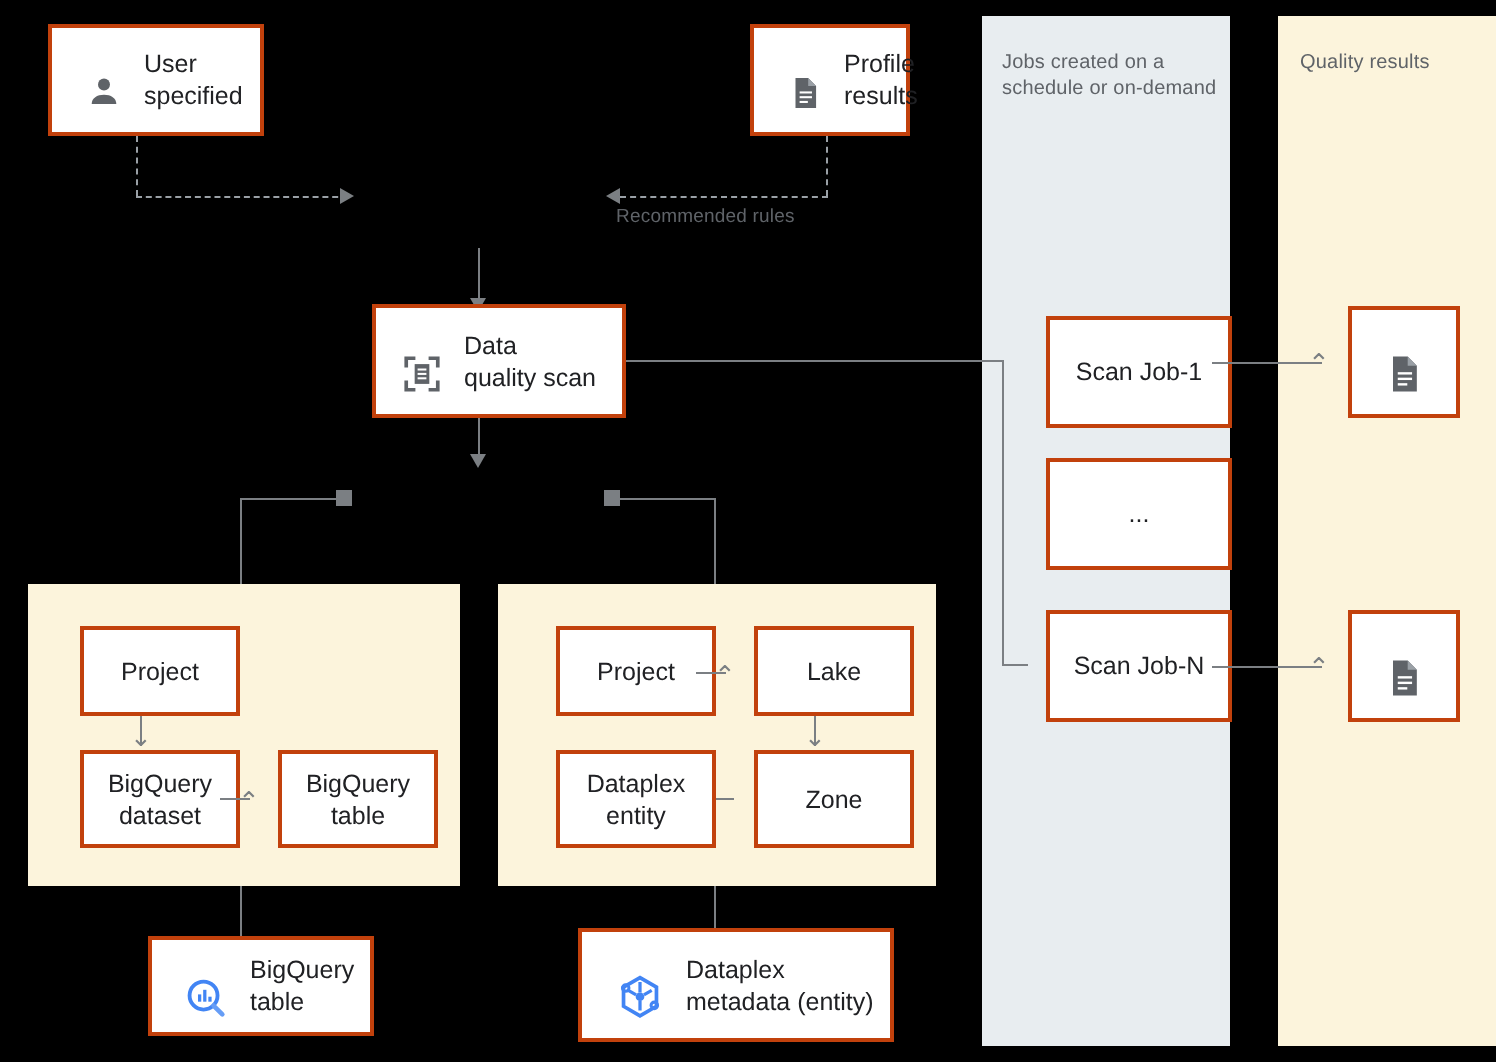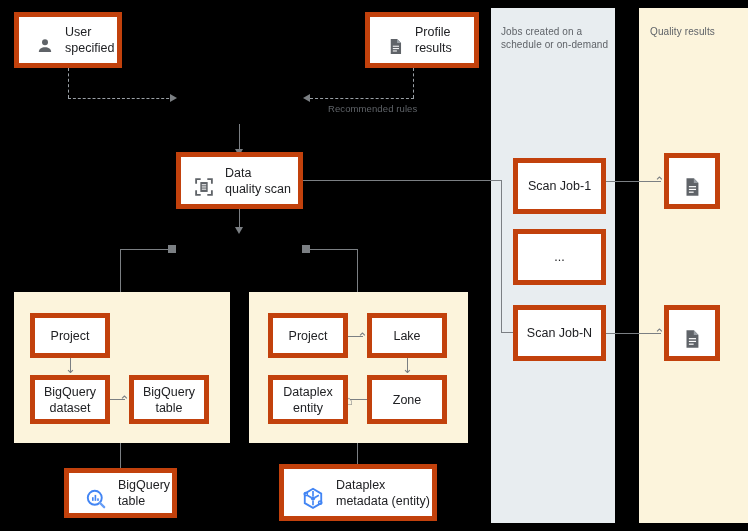--- a/index.html
+++ b/index.html
@@ -27,29 +27,30 @@
     color: #5f6368;
     font-size: 10px;
     line-height: 13px;
     letter-spacing: 0.1px;
     white-space: pre-line;
   }
   
   .node {
     position: absolute;
     background: #ffffff;
-    border: 5px solid #c2410c;
+    border: 2px solid #c2410c;
     display: flex;
     align-items: center;
     justify-content: center;
     text-align: center;
     color: #202124;
     font-size: 12.5px;
     line-height: 16px;
     white-space: pre-line;
+    margin-left: 10px;
   }
   .node.icon-node {
     gap: 10px;
     justify-content: flex-start;
     padding-left: 16px;
     text-align: left;
   }
   .node .label { white-space: pre-line; }
   .ico { flex: 0 0 auto; display: block; }
 
@@ -124,21 +125,21 @@
   <div class="panel panel-cream" style="left:639px; top:8px; width:109px; height:515px;"></div>
   <div class="panel-label" style="left:650px; top:25px; width:98px;">Quality results</div>
 
   <div class="dash-v" style="left:68px; top:68px; height:30px;"></div>
   <div class="dash-h" style="left:68px; top:98px; width:106px;"></div>
   <div class="arrow arrow-right" style="left:170px; top:93.5px;"></div>
 
   <div class="dash-v" style="left:413px; top:68px; height:30px;"></div>
   <div class="dash-h" style="left:310px; top:98px; width:104px;"></div>
   <div class="arrow arrow-left" style="left:303px; top:93.5px;"></div>
-  <div class="edge-label" style="left:328px; top:103px;">Recommended rules</div>
+  <div class="edge-label" style="left:308px; top:103px;">Recommended rules</div>
 
   <div class="line v" style="left:239px; top:124px; height:27px;"></div>
   <div class="arrow arrow-down" style="left:234.5px; top:149px;"></div>
 
   <div class="line v" style="left:239px; top:209px; height:21px;"></div>
   <div class="arrow arrow-down" style="left:234.5px; top:227px;"></div>
 
   <div class="line h" style="left:302px; top:180px; width:200px;"></div>
   <div class="line v" style="left:501px; top:180px; height:152px;"></div>
   <div class="line h" style="left:501px; top:332px; width:13px;"></div>
@@ -158,21 +159,21 @@
     <span class="ico">
       <svg width="20" height="20" viewBox="0 0 24 24" aria-hidden="true">
         <circle cx="12" cy="7.5" r="3.6" fill="#5f6368"></circle>
         <path d="M4.6 19.2c0-3.6 3.3-5.6 7.4-5.6s7.4 2 7.4 5.6z" fill="#5f6368"></path>
       </svg>
     </span>
     <span class="label">User
 specified</span>
   </div>
 
-  <div class="node icon-node" style="left:365px; top:12px; width:114px; height:56px;">
+  <div class="node icon-node" style="left:365px; top:12px; width:80px; height:56px;">
     <span class="ico">
       <svg width="19" height="19" viewBox="0 0 24 24" aria-hidden="true">
         <path d="M6 2.5h8l5 5v14H6z" fill="#5f6368"></path>
         <path d="M14 2.5l5 5h-5z" fill="#9aa0a6"></path>
         <rect x="8.6" y="11" width="7.8" height="1.3" fill="#ffffff"></rect>
         <rect x="8.6" y="14" width="7.8" height="1.3" fill="#ffffff"></rect>
         <rect x="8.6" y="17" width="5.2" height="1.3" fill="#ffffff"></rect>
       </svg>
     </span>
     <span class="label">Profile

